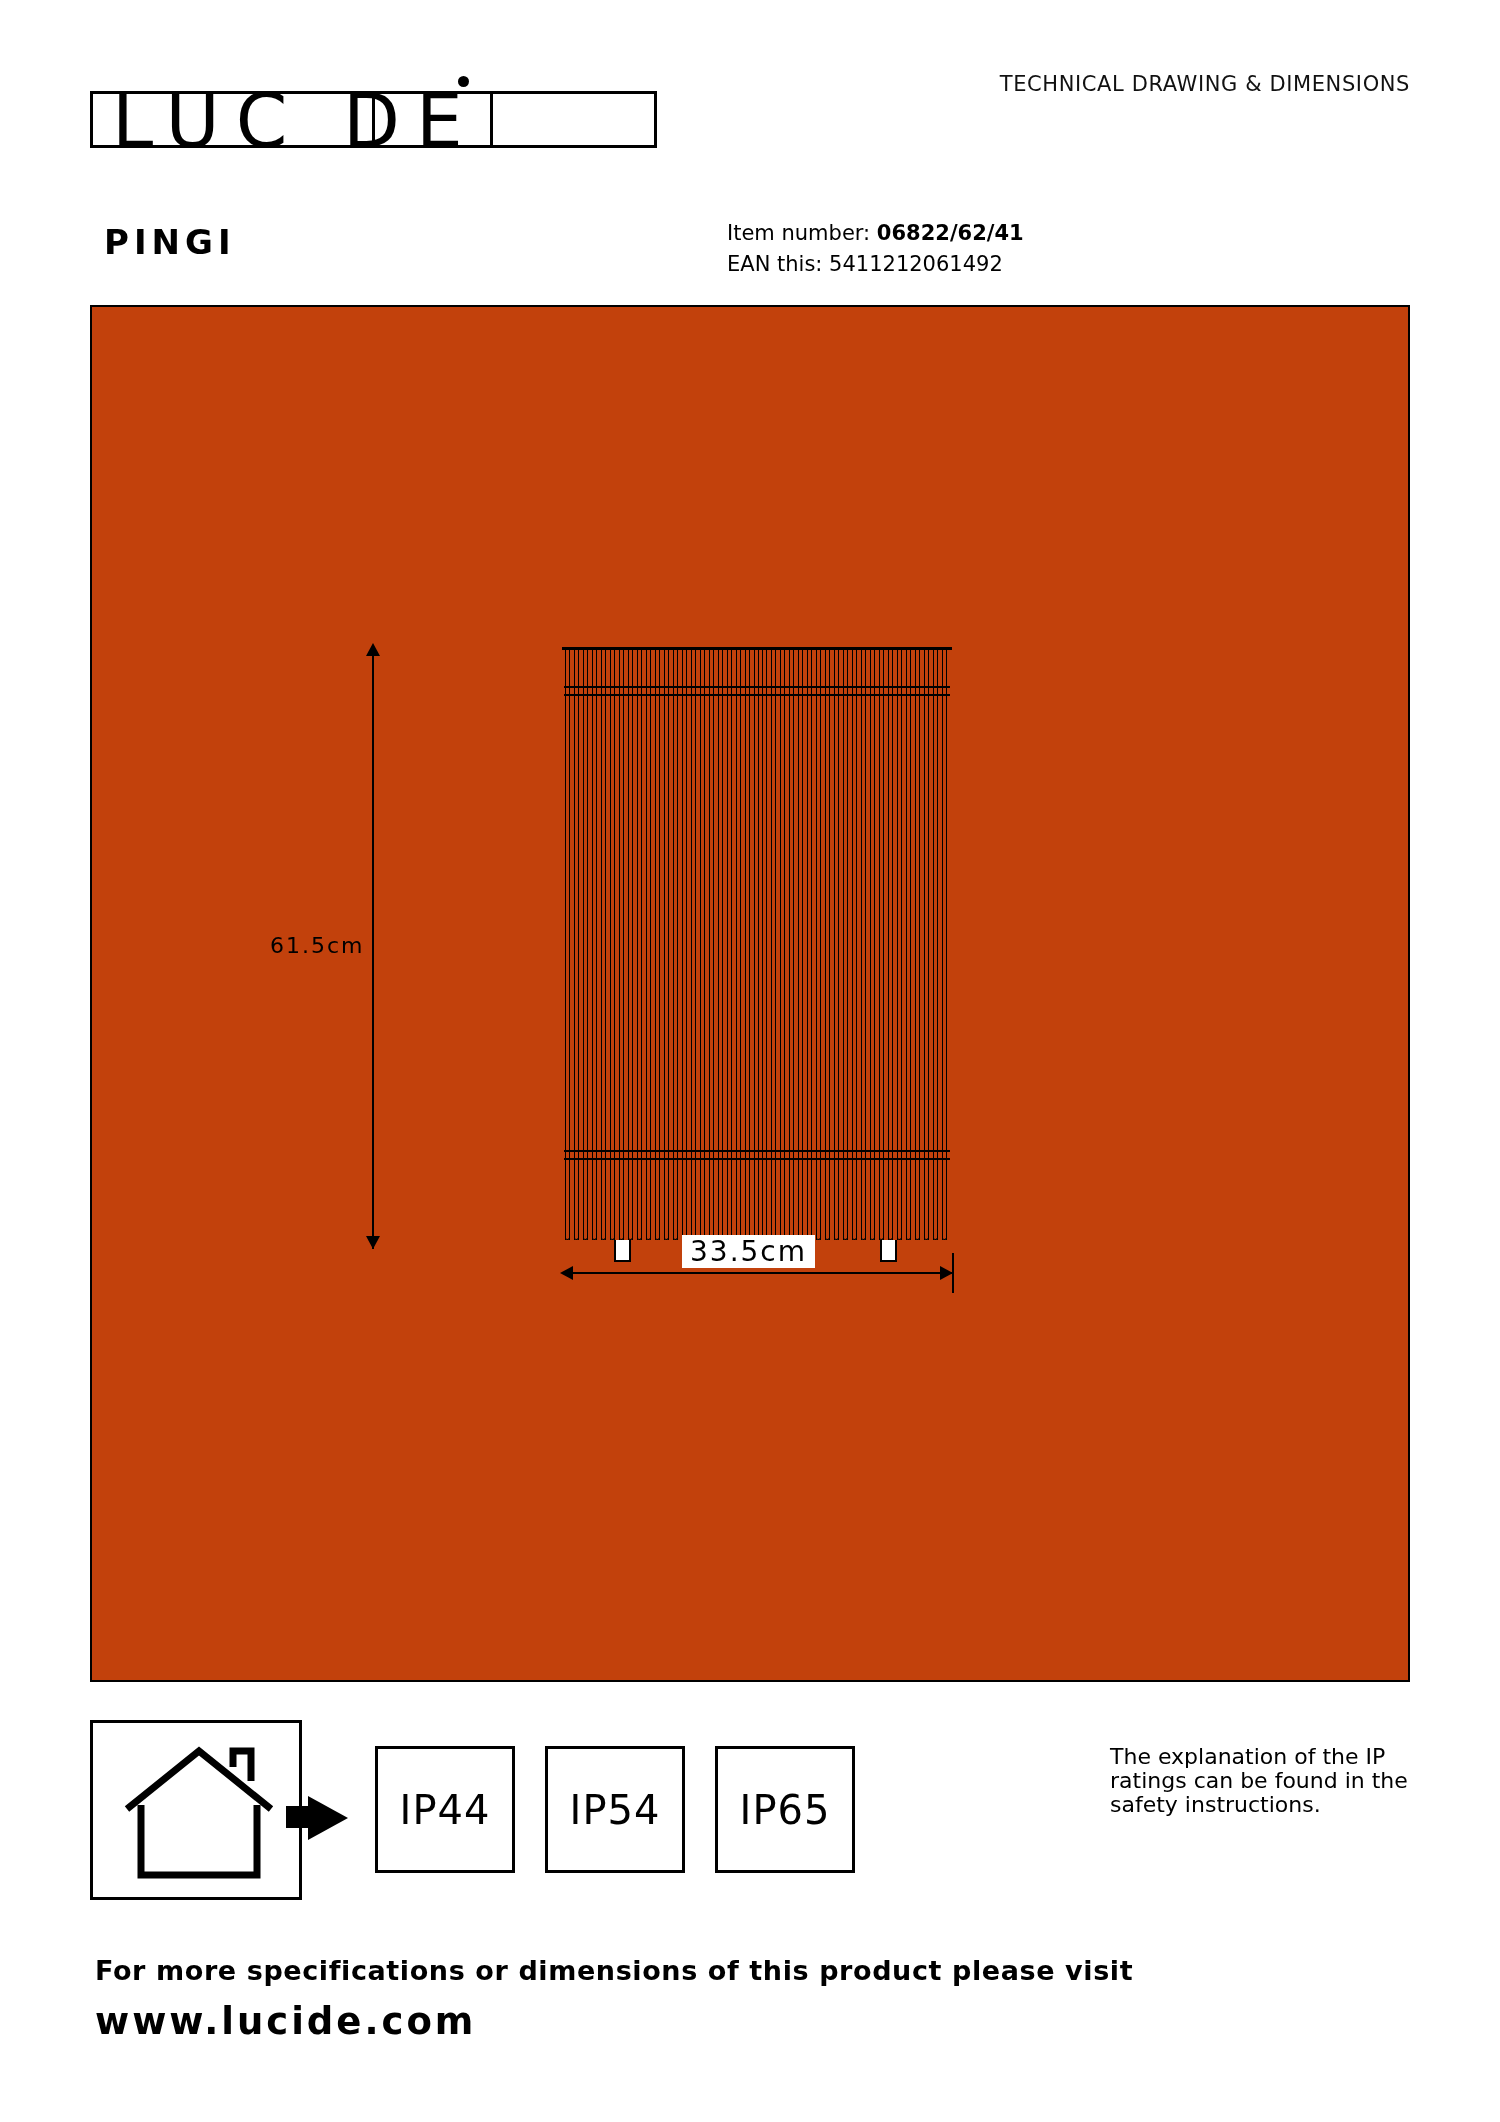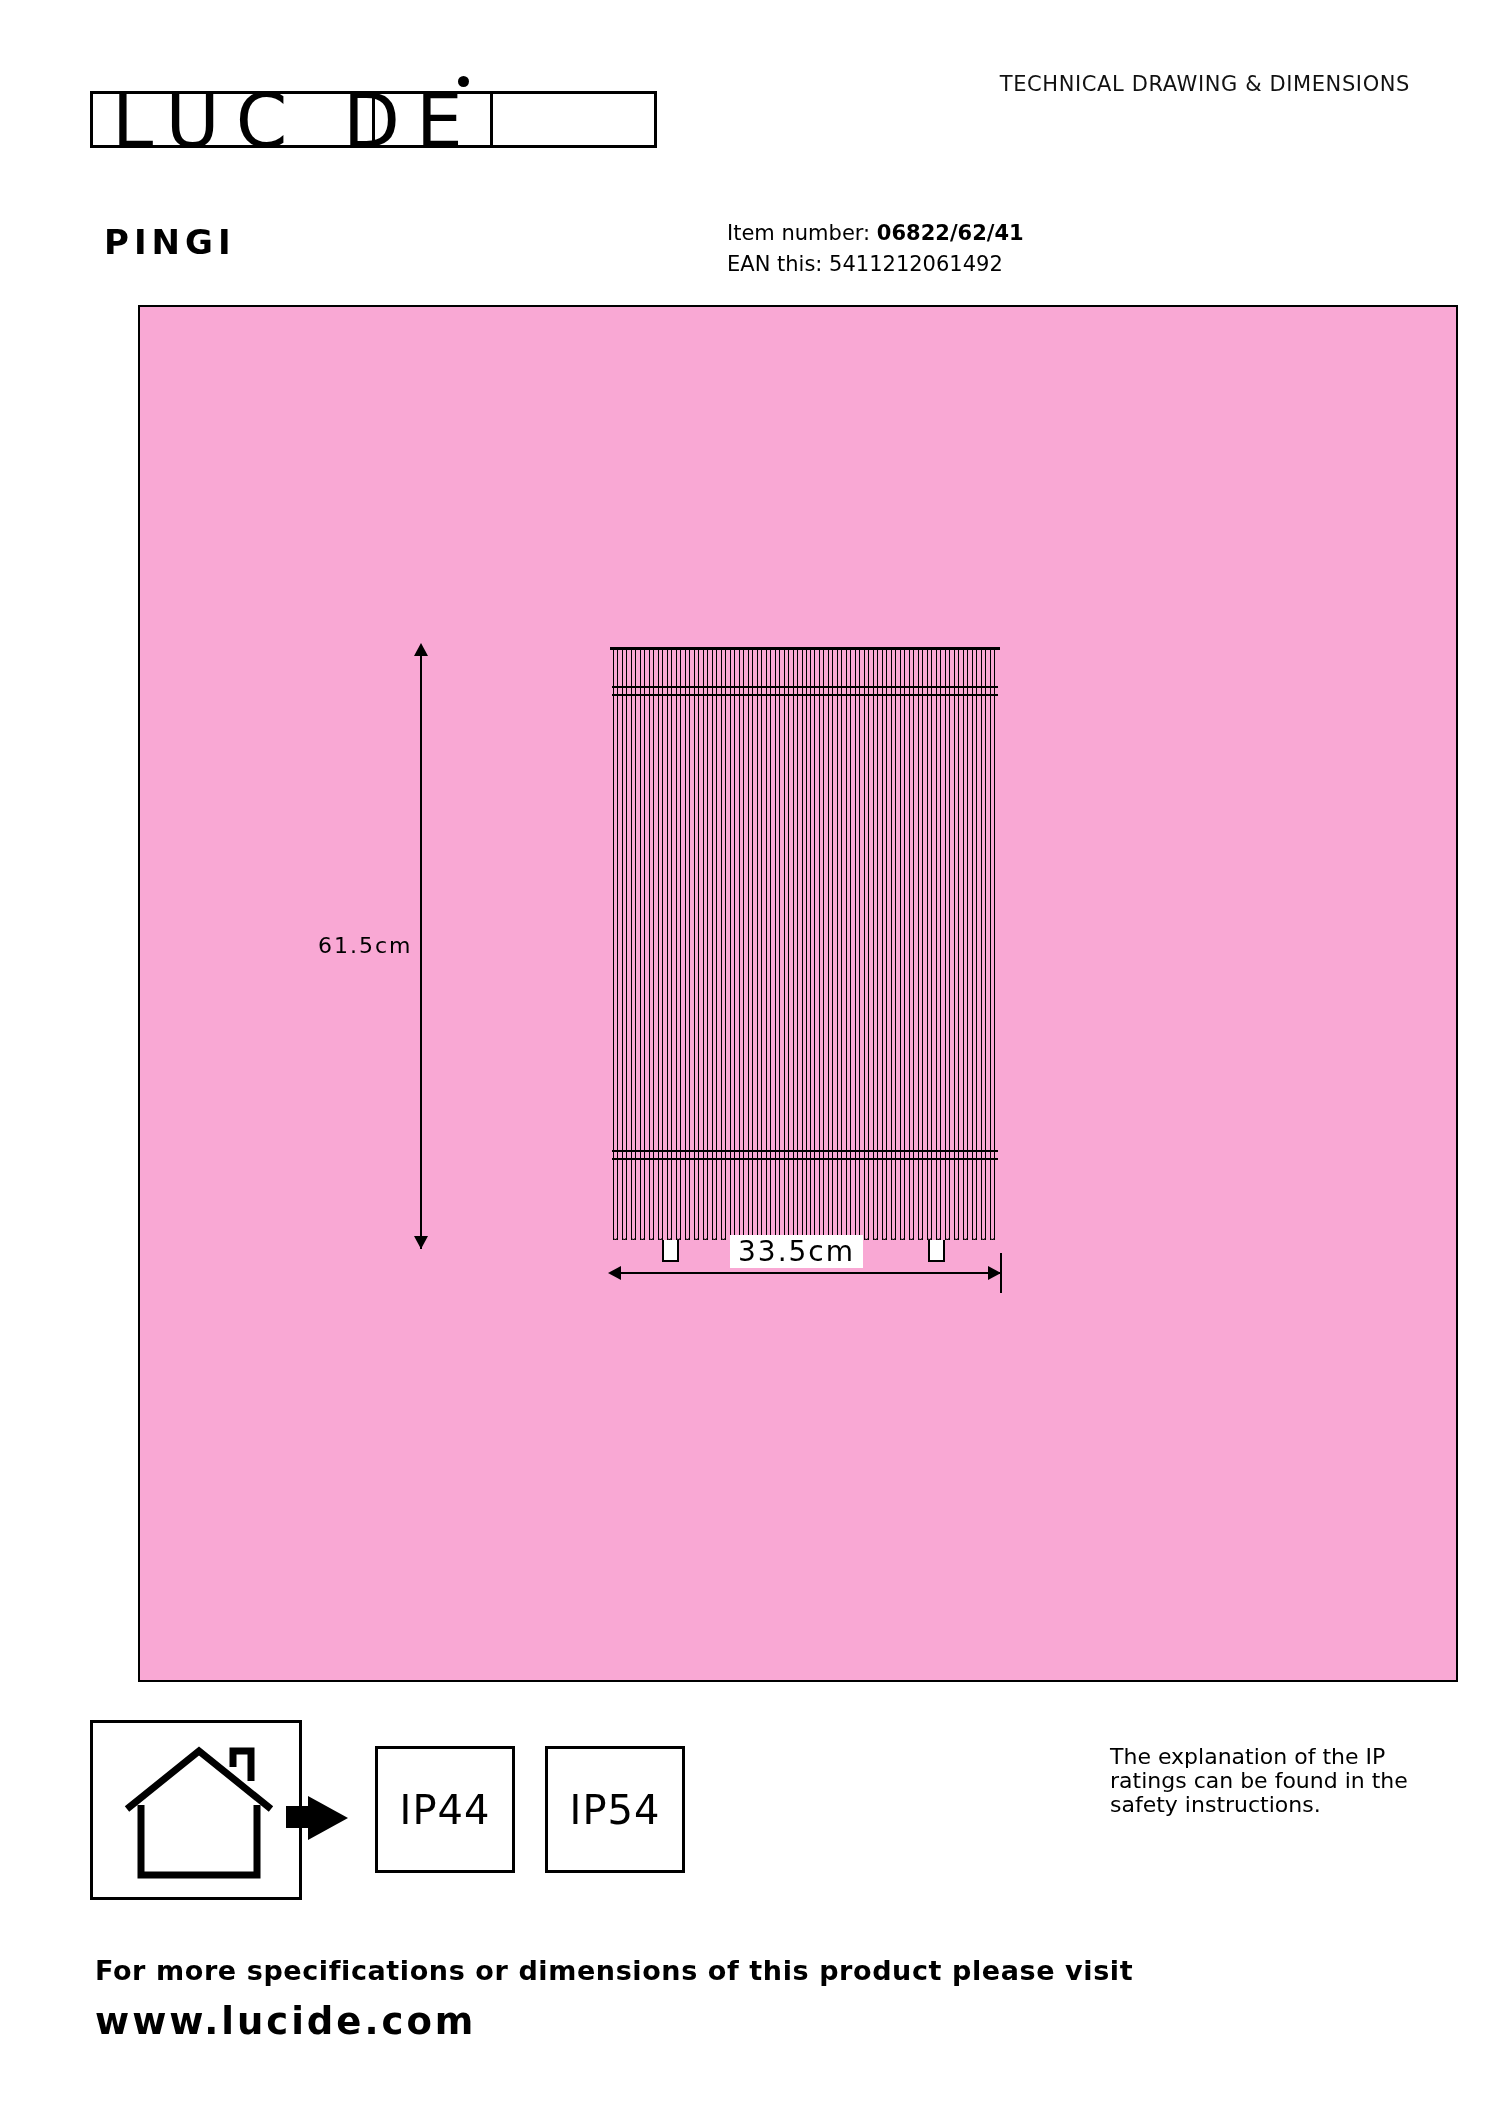--- a/index.html
+++ b/index.html
@@ -119,22 +119,21 @@
 
   
   .drawing-frame {
     position: absolute;
     left: 90px;
     top: 305px;
     width: 1320px;
     height: 1377px;
     border: 2px solid #000;
     box-sizing: border-box;
-    background: #f9a8d4;
-    margin-left: 48px;
+    background: #c2410c;
   }
 
   
   .lamp {
     position: absolute;
     left: 470px;
     top: 340px;
     width: 390px;
     height: 600px;
   }
@@ -471,18 +470,19 @@
       <path d="M6 64 L78 6 L150 64" fill="none" stroke="#000" stroke-width="7"></path>
       <path d="M20 60 L20 130 L136 130 L136 60" fill="none" stroke="#000" stroke-width="7"></path>
       <path d="M112 22 L112 6 L130 6 L130 36" fill="none" stroke="#000" stroke-width="7"></path>
     </svg>
   </div>
   <div class="arrow-shaft"></div>
   <div class="arrow-black"></div>
 
   <div class="ip-box ip-0">IP44</div>
   <div class="ip-box ip-1">IP54</div>
+  <div class="ip-box ip-2">IP65</div>
 
   <div class="ip-note">The explanation of the IP ratings can be found in the safety instructions.</div>
 </div>
 
 <div class="footer-line1">For more specifications or dimensions of this product please visit</div>
 <div class="footer-line2">www.lucide.com</div>
 
 </body></html>

